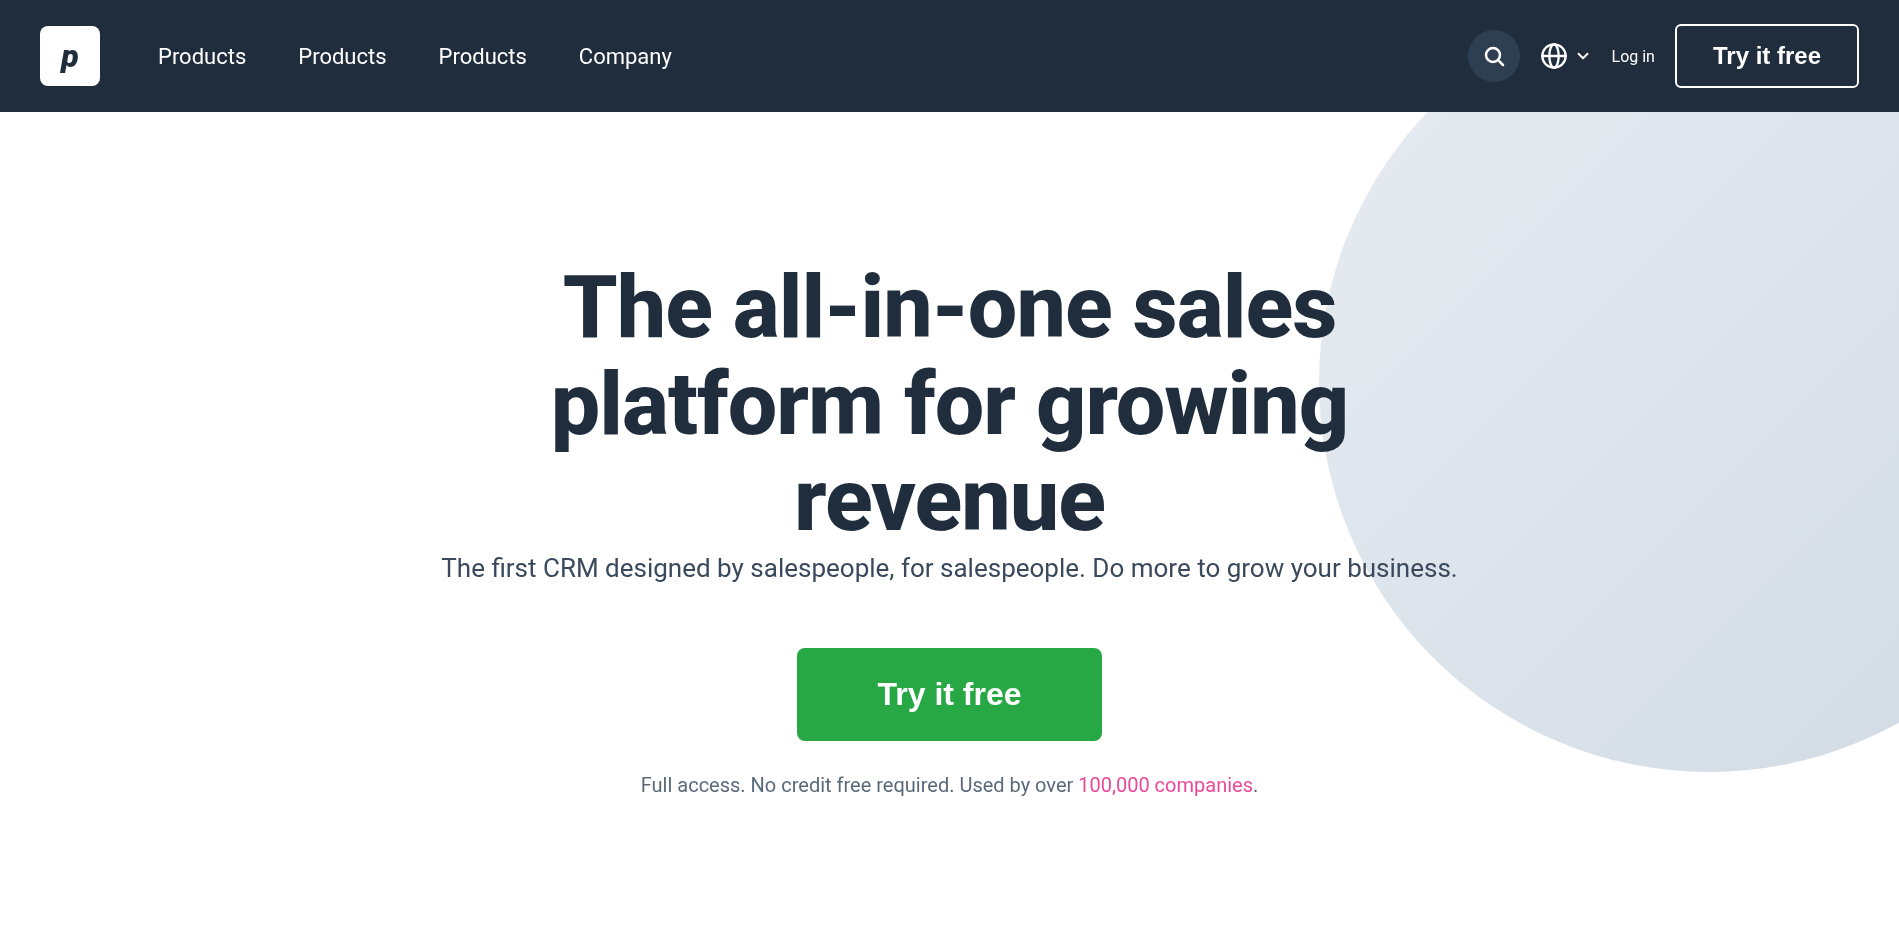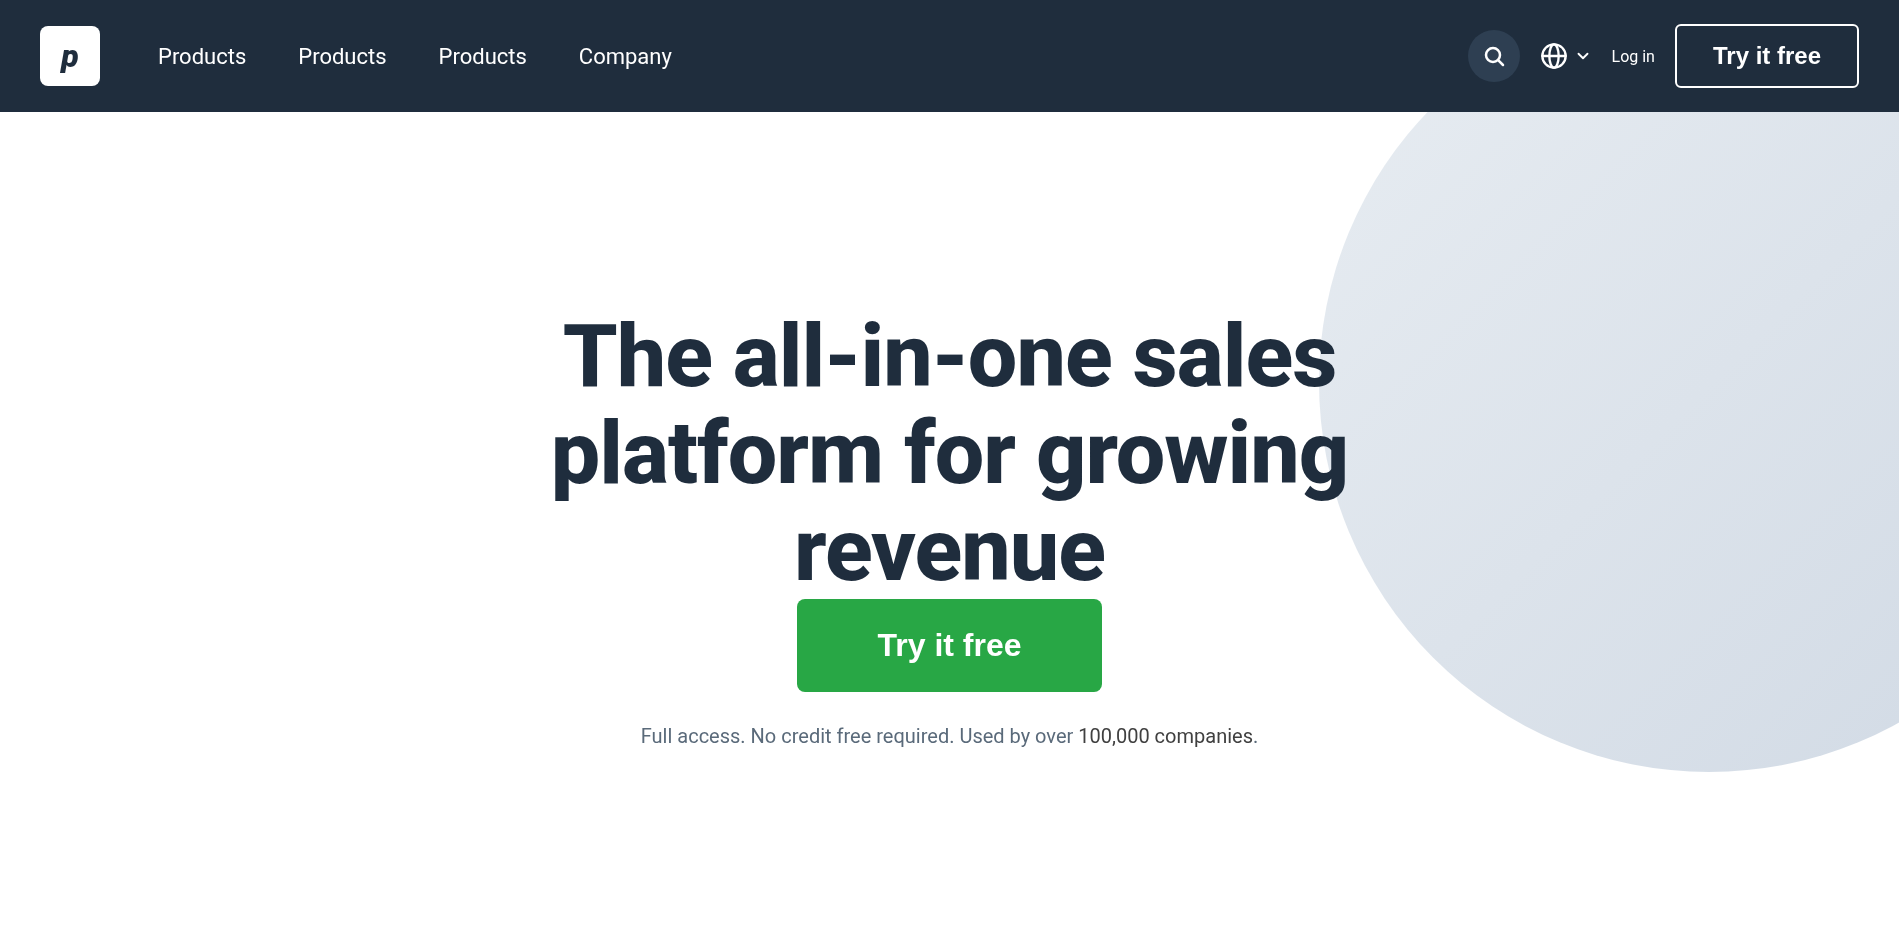--- a/index.html
+++ b/index.html
@@ -188,21 +188,21 @@
       margin-bottom: 32px;
       display: inline-block;
     }
 
     .hero-fine-print {
       font-size: 20px;
       color: #5a6a7a;
     }
 
     .hero-fine-print .highlight {
-      color: #404040;
+      color: #ec4899;
     }
   </style>
 </head>
 <body>
 
 <nav>
   <div class="nav-logo">
     <span>p</span>
   </div>
 
@@ -237,20 +237,21 @@
     <button class="try-free-btn-nav">Try it free</button>
   </div>
 </nav>
 
 <section class="hero">
   <div class="hero-bg-circle"></div>
 
   <div class="hero-content">
     <h1 class="hero-title">The all-in-one sales platform for growing revenue</h1>
 
+    <p class="hero-subtitle">The first CRM designed by salespeople, for salespeople. Do more to grow your business.</p>
 
     <button class="try-free-btn-hero">Try it free</button>
 
     <p class="hero-fine-print">
       <span>Full access. No credit free required. Used by over </span><span class="highlight">100,000 companies</span><span>.</span>
     </p>
   </div>
 </section>
 
 </body></html>

